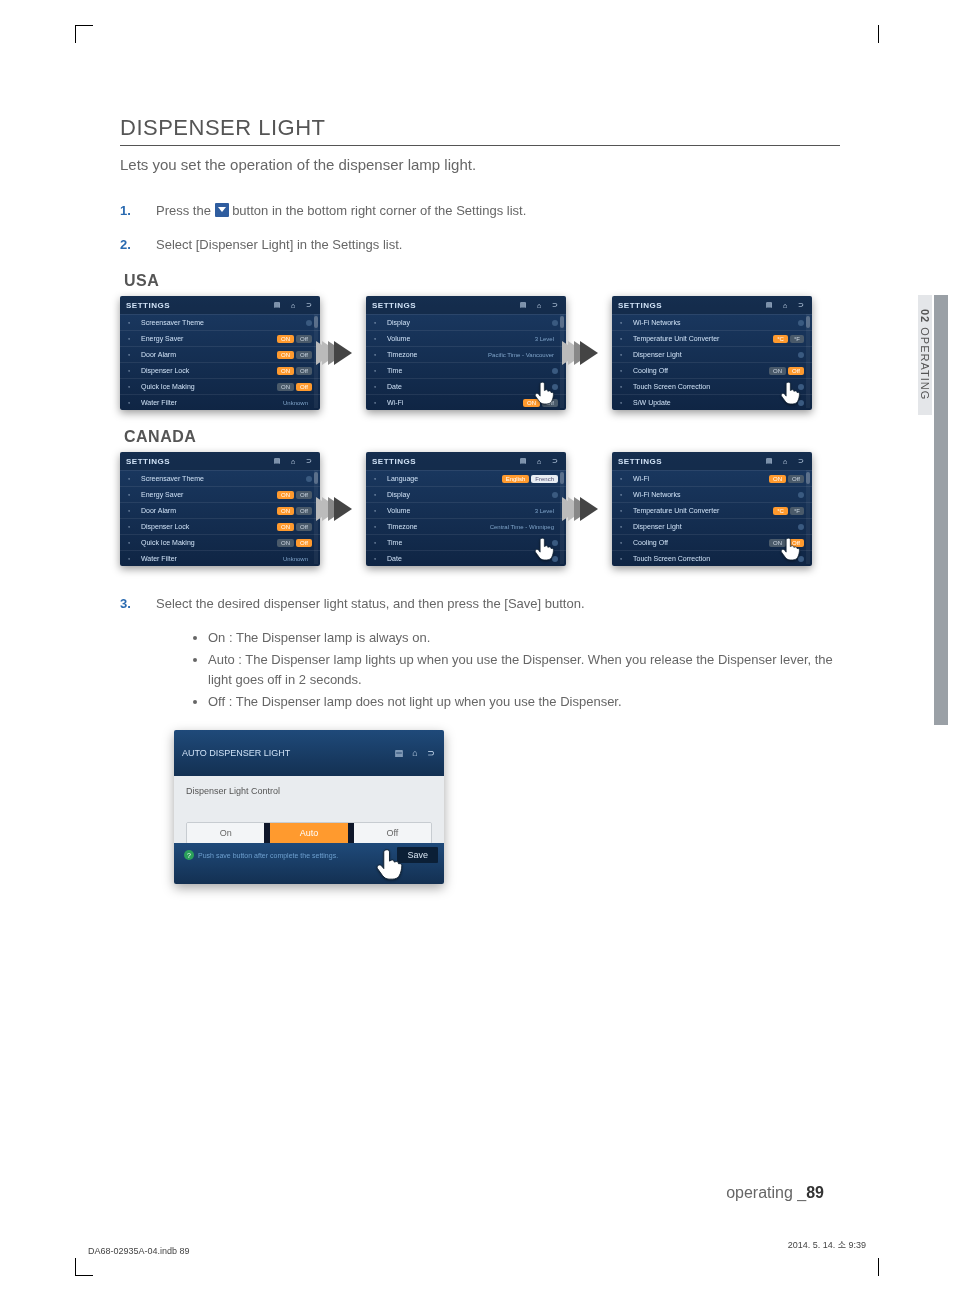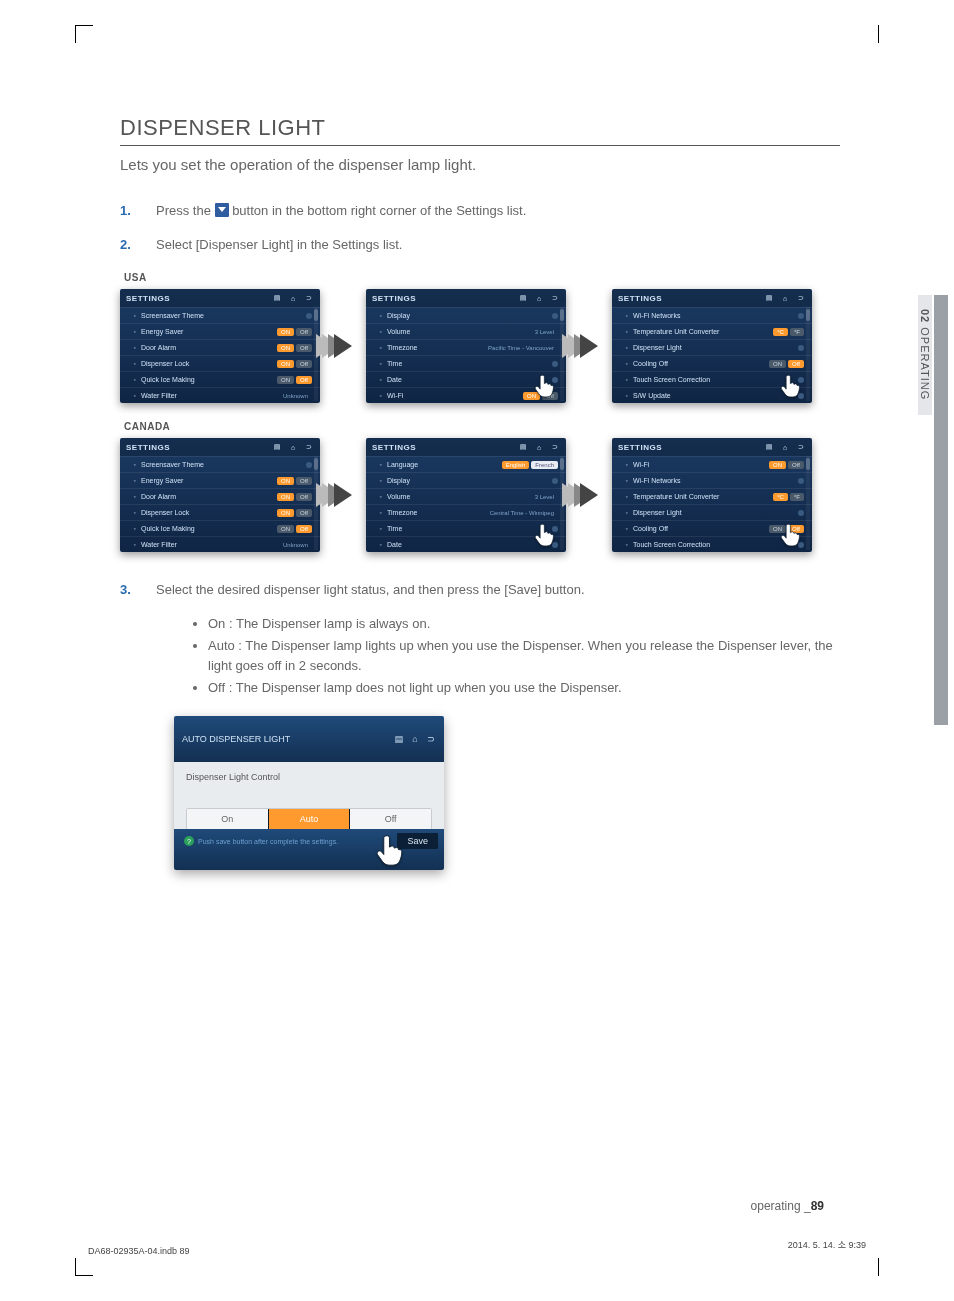--- a/index.html
+++ b/index.html
@@ -35,22 +35,22 @@
   .step { display:flex; font-size:13px; color:#666; margin-bottom:14px; line-height:1.5; }
   .step-num { color:#2a6ab0; font-weight:700; width:36px; flex:0 0 36px;}
   .step-body { flex:1; }
   .chev {
     display:inline-block; width:14px; height:14px; background:#2f5d9f;
     vertical-align:-2px; position:relative; border-radius:1px;
   }
   .chev::after{ content:""; position:absolute; left:3px; top:4px; width:0;height:0;
     border-left:4px solid transparent; border-right:4px solid transparent; border-top:5px solid #fff;}
 
-  .region-label { font-size:10px; font-weight:700; color:#555; margin:18px 0 6px 4px; letter-spacing:0.5px;}
-  .panel-row { display:flex; align-items:center; gap:10px;text-align:right; }
+  .region-label { font-size:16px; font-weight:700; color:#555; margin:18px 0 6px 4px; letter-spacing:0.5px;}
+  .panel-row { display:flex; align-items:center; gap:10px; }
   .arrow {
     width:0;height:0; border-top:12px solid transparent; border-bottom:12px solid transparent;
     border-left:18px solid #444; margin:0 4px; flex:0 0 auto;
     filter: drop-shadow(-6px 0 0 #888) drop-shadow(-12px 0 0 #bbb);
   }
 
   .panel {
     width: 200px;
     background: linear-gradient(#1b3a63,#0f2544);
     border-radius:2px;
@@ -98,21 +98,21 @@
     box-shadow: 0 4px 12px rgba(0,0,0,0.35);
     border-radius:2px; overflow:hidden;
     position:relative; background:#e9ecef;
   }
   .dl-head { background: linear-gradient(#1f4a7a,#133052); color:#cfe1f5;
     font-size:9px; padding:18px 8px; display:flex; justify-content:space-between; align-items:center;}
   .dl-body { padding:10px 12px 40px; font-size:9px; color:#555;}
   .dl-sub { margin-bottom:26px; }
   .seg { display:flex; border:1px solid #c7ccd1; border-radius:2px; overflow:hidden;}
   .seg div { flex:1; text-align:center; padding:5px 0; font-size:9px; background:#f3f5f7; color:#666;}
-  .seg div + div { border-left:1px solid #0f172a;}
+  .seg div + div { border-left:6px solid #0f172a;}
   .seg .sel { background:#ff9a2e; color:#fff;}
   .dl-foot { position:absolute; left:0; right:0; bottom:0; background: linear-gradient(#1f4a7a,#133052);
     display:flex; justify-content:space-between; align-items:center; padding:4px 6px 21px 10px;}
   .dl-hint { font-size:7px; color:#6d9fce; display:flex; align-items:center; gap:4px;}
   .dl-hint .q{ width:10px;height:10px;border-radius:50%;background:#2aa05a;color:#fff;display:flex;align-items:center;justify-content:center;font-size:7px;}
   .dl-save { background:#0b1f36; color:#d9e5f2; font-size:9px; padding:3px 10px; border-radius:1px;}
   .dl-hand { position:absolute; right:36px; bottom:2px; width:38px; height:38px;}
   .dl-hand svg{ width:100%; height:100%; filter: drop-shadow(0 1px 1px rgba(0,0,0,0.4));}
 
   .side-tab {
@@ -120,21 +120,21 @@
   }
   .side-dark { width:14px; height:100%; background:#9aa0a6; position:absolute; right:0; top:0;}
   .side-light { width:14px; height:120px; background:#e4e6e9; position:absolute; left:0; top:0;
     display:flex; align-items:center; justify-content:center;}
   .side-text {
     writing-mode: vertical-rl; font-size:11px; letter-spacing:1px; color:#555; font-weight:400;
     transform: translateY(0);
   }
   .side-num { font-weight:700; }
 
-  .footer-right { position:absolute; right:130px; bottom:88px; font-size:12px; color:#666;}
+  .footer-right { position:absolute; right:130px; bottom:99px; font-size:16px; color:#666;}
   .footer-right b { color:#333;}
   .print-left { position:absolute; left:88px; bottom:45px; font-size:9px; color:#444;}
   .print-right { position:absolute; right:88px; bottom:51px; font-size:9px; color:#444;}
 </style>
 </head>
 <body>
 
 <div class="crop-tl"></div>
 <div class="crop-tr"></div>
 <div class="crop-bl"></div>

